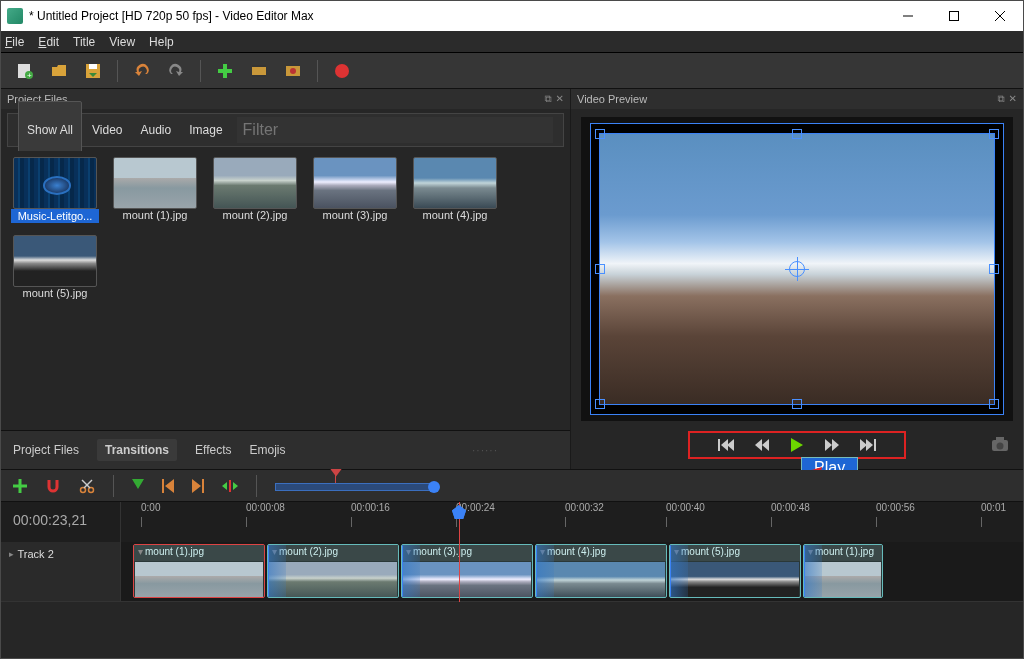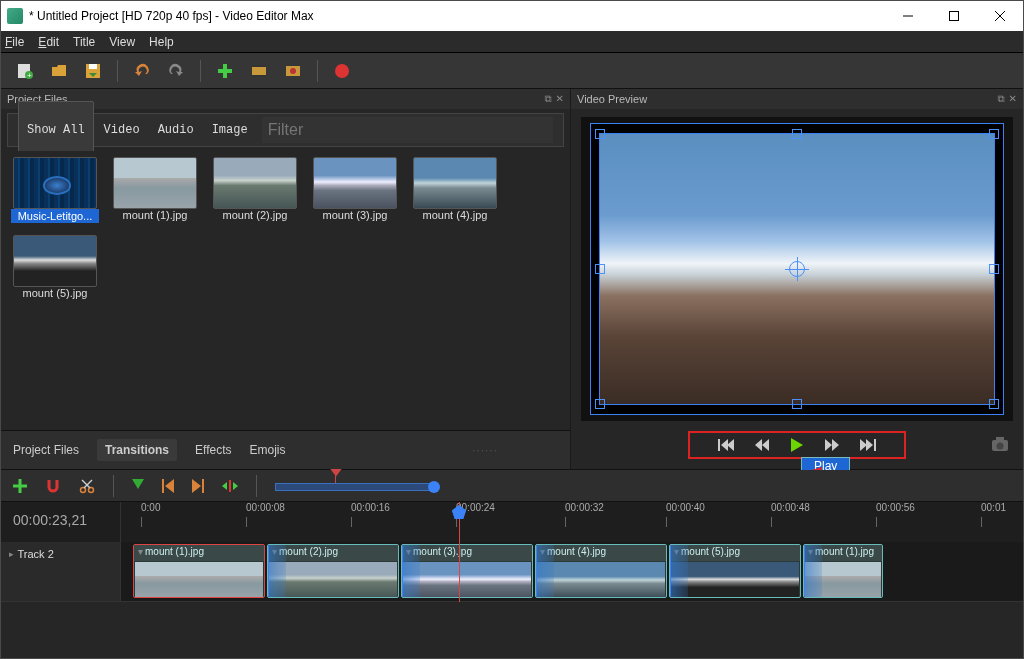--- a/index.html
+++ b/index.html
@@ -16,21 +16,21 @@
 .toolbar { background: #363636; height: 36px; display: flex; align-items: center; gap: 14px; padding: 0 14px; border-bottom: 1px solid #111; }
 .tb-ic { width: 20px; height: 20px; display: flex; align-items: center; justify-content: center; cursor: pointer; }
 .sep { width: 1px; height: 22px; background: #555; }
 .main { flex: 1; display: flex; flex-direction: column; background: #262626; }
 .panels { display: flex; height: 380px; }
 .left-panel { width: 570px; display: flex; flex-direction: column; border-right: 1px solid #1a1a1a; }
 .panel-hdr { background: #2e2e2e; height: 20px; display: flex; align-items: center; padding: 0 6px; color: #bbb; font-size: 11px; justify-content: space-between; }
 .panel-hdr .icons { display: flex; gap: 4px; }
 .panel-hdr .icons span { cursor: pointer; color: #888; font-size: 10px; }
 .filter-row { background: #2e2e2e; height: 34px; display: flex; align-items: center; padding: 6px 10px; margin: 4px 6px; border: 1px solid #444; gap: 2px; }
-.filter-row .tab-btn { padding: 21px 8px; cursor: pointer; border-radius: 2px; color: #ddd; font-family: Liberation Mono, monospace; }
+.filter-row .tab-btn { padding: 21px 8px; cursor: pointer; border-radius: 2px; color: #ddd; }
 .filter-row .tab-btn.active { background: #3a3a3a; border: 1px solid #555; }
 .filter-row input { flex: 1; background: #333; border: none; color: #aaa; padding: 4px 6px; font-size: 16px; outline: none; margin-left: 4px; }
 .thumbs { flex: 1; padding: 6px 10px; display: flex; flex-wrap: wrap; gap: 12px; align-content: flex-start; background: #262626; }
 .thumb { width: 88px; display: flex; flex-direction: column; align-items: center; gap: 0; cursor: pointer; }
 .thumb .img { width: 84px; height: 52px; border: 1px solid #555; border-radius: 2px; }
 .thumb .lbl { font-size: 11px; color: #ddd; text-align: center; white-space: nowrap; overflow: hidden; text-overflow: ellipsis; width: 88px; }
 .thumb.sel .lbl { background: #1e66d4; color: #fff; padding: 1px 2px; }
 .bottom-tabs { display: flex; gap: 18px; padding: 8px 12px; background: #2e2e2e; border-top: 1px solid #111; align-items: center; }
 .bottom-tabs .tab { cursor: pointer; color: #ccc; }
 .bottom-tabs .tab.active { background: #3a3a3a; padding: 4px 8px; border-radius: 2px; font-weight: bold; }
@@ -46,21 +46,21 @@
 .center-marker { position: absolute; top: 50%; left: 50%; transform: translate(-50%, -50%); width: 24px; height: 24px; }
 .center-marker::before, .center-marker::after { content: ''; position: absolute; background: #4a90ff; }
 .center-marker::before { width: 24px; height: 1px; top: 12px; }
 .center-marker::after { height: 24px; width: 1px; left: 12px; }
 .center-marker .circ { width: 16px; height: 16px; border: 1px solid #4a90ff; border-radius: 50%; position: absolute; top: 4px; left: 4px; }
 .transport-row { display: flex; align-items: center; justify-content: center; padding: 6px 10px 10px 10px; position: relative; }
 .transport { border: 2px solid #d22; padding: 4px 28px; display: flex; gap: 20px; align-items: center; }
 .transport .btn { cursor: pointer; display: flex; align-items: center; }
 .transport .play svg polygon { fill: #6cd600; }
 .cam-icon { position: absolute; right: 14px; color: #666; cursor: pointer; }
-.tooltip { position: absolute; background: #1e66d4; color: #fff; padding: 1px 12px; font-size: 12px; left: 50%; top: 32px; transform: translateX(4px); border: 1px solid #7bb; }
+.tooltip { position: absolute; background: #1e66d4; color: #fff; padding: 1px 12px; font-size: 16px; left: 50%; top: 32px; transform: translateX(4px); border: 1px solid #7bb; }
 .arrow-annot { position: absolute; left: 48%; top: 14px; transform: translate(-26px, 20px) rotate(313deg); transform-origin: right center; pointer-events: none; }
 .timeline-section { flex: 1; display: flex; flex-direction: column; border-top: 1px solid #111; }
 .tl-hdr { background: #2e2e2e; height: 20px; padding: 3px 8px; font-size: 11px; color: #bbb; }
 .tl-toolbar { background: #2e2e2e; height: 32px; display: flex; align-items: center; padding: 0 12px; gap: 18px; position: relative; border-bottom: 1px solid #111; }
 .tl-toolbar .ic { cursor: pointer; display: flex; }
 .tl-ruler-area { flex: 1; position: relative; padding-left: 120px; height: 18px; }
 .tl-ruler-area .playhead-line { position: absolute; top: -2px; width: 1px; background: #c44; height: 8px; }
 .tl-ruler-area .playhead-line::before { content: ''; position: absolute; top: -6px; left: -5px; width: 12px; height: 8px; background: #c44; clip-path: polygon(0 0, 100% 0, 50% 100%); }
 .tl-ruler-area .range { position: absolute; top: 6px; height: 8px; background: #2b4a7a; border: 1px solid #3b6fbf; }
 .tl-ruler-area .range .dot { width: 12px; height: 12px; background: #3b82f6; border-radius: 50%; position: absolute; top: -3px; }
@@ -93,21 +93,21 @@
 .audio-thumb::after { content: ''; position: absolute; left: 35%; top: 35%; width: 30%; height: 30%; border-radius: 50%; border: 2px solid #2a70c0; background: radial-gradient(#3a80d0, #124); }
 .preview-mtn { background: linear-gradient(#5a8fc0 0%, #6b9bcf 30%, #a3c4e8 40%, #f0f4f8 48%, #c8d2d8 52%, #8a7060 60%, #5a4438 75%, #3a2c24 100%); }
 </style>
 </head>
 <body>
 
 <div class="window">
 
   <div class="titlebar">
     <div class="app-icon"></div>
-    <div class="title">* Untitled Project [HD 720p 40 fps] - Video Editor Max</div>
+    <div class="title">* Untitled Project [HD 720p 50 fps] - Video Editor Max</div>
     <div class="sysbtn">
         <svg width="10" height="10">
           <line x1="0" y1="5" x2="10" y2="5" stroke="#000"></line>
         </svg>
       </div>
     <div class="sysbtn">
         <svg width="10" height="10">
           <rect x="0.5" y="0.5" width="9" height="9" fill="none" stroke="#000"></rect>
         </svg>
       </div>

